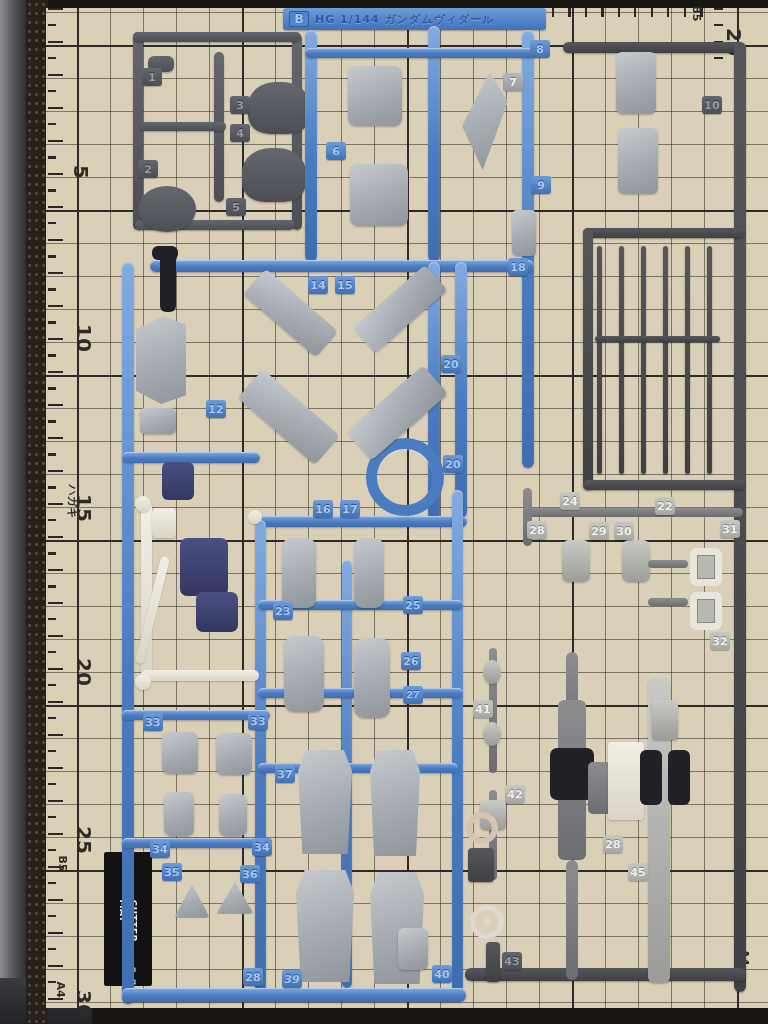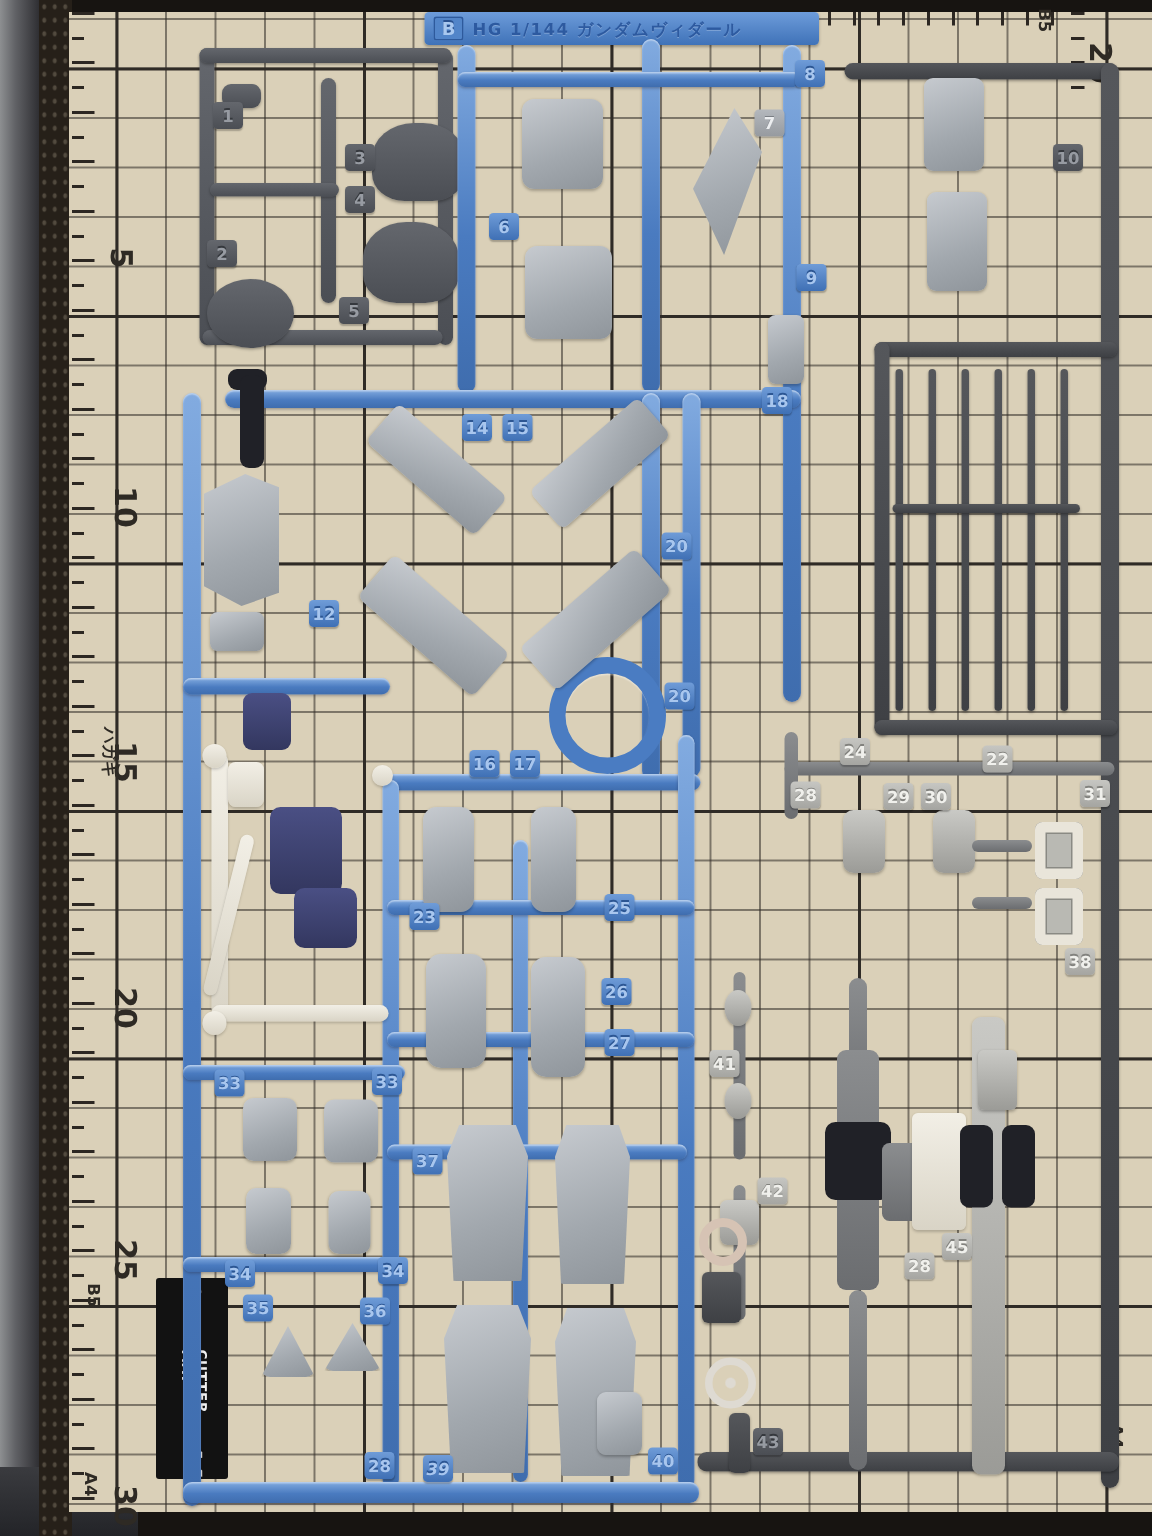--- a/index.html
+++ b/index.html
@@ -250,35 +250,35 @@
       <div class="tag blue" style="left: 313px; top: 500px;">16</div>
       <div class="tag blue" style="left: 340px; top: 500px;">17</div>
       <div class="tag blue" style="left: 508px; top: 258px;">18</div>
       <div class="tag blue" style="left: 441px; top: 355px;">20</div>
       <div class="tag blue" style="left: 443px; top: 455px;">20</div>
       <div class="tag silver" style="left: 655px; top: 497px;">22</div>
       <div class="tag blue" style="left: 273px; top: 602px;">23</div>
       <div class="tag silver" style="left: 560px; top: 492px;">24</div>
       <div class="tag blue" style="left: 403px; top: 596px;">25</div>
       <div class="tag blue" style="left: 401px; top: 652px;">26</div>
-      <div class="tag blue" style="left: 403px; top: 686px;">27</div>
+      <div class="tag blue" style="left: 403px; top: 686px; font-family: Liberation Mono, monospace;">27</div>
       <div class="tag silver" style="left: 527px; top: 521px;">28</div>
       <div class="tag silver" style="left: 589px; top: 522px;">29</div>
       <div class="tag silver" style="left: 614px; top: 522px;">30</div>
       <div class="tag silver" style="left: 720px; top: 520px;">31</div>
-      <div class="tag silver" style="left: 710px; top: 632px;">38</div>
+      <div class="tag silver" style="left: 710px; top: 632px;">32</div>
       <div class="tag blue" style="left: 143px; top: 713px;">33</div>
       <div class="tag blue" style="left: 248px; top: 712px;">33</div>
       <div class="tag blue" style="left: 150px; top: 840px;">34</div>
       <div class="tag blue" style="left: 252px; top: 838px;">34</div>
       <div class="tag blue" style="left: 162px; top: 863px;">35</div>
       <div class="tag blue" style="left: 240px; top: 865px; text-align: right;">36</div>
       <div class="tag blue" style="left: 275px; top: 765px;">37</div>
       <div class="tag blue" style="left: 243px; top: 968px;">28</div>
       <div class="tag blue" style="left: 282px; top: 970px; font-style: italic;">39</div>
       <div class="tag blue" style="left: 432px; top: 965px; text-align: center;">40</div>
       <div class="tag silver" style="left: 473px; top: 700px;">41</div>
       <div class="tag silver" style="left: 505px; top: 785px;">42</div>
       <div class="tag dark" style="left: 502px; top: 952px;">43</div>
       <div class="tag silver" style="left: 603px; top: 835px;">28</div>
-      <div class="tag silver" style="left: 628px; top: 822px;">45</div>
+      <div class="tag silver" style="left: 628px; top: 863px;">45</div>
     </div>
 </div>
 
 </body></html>

